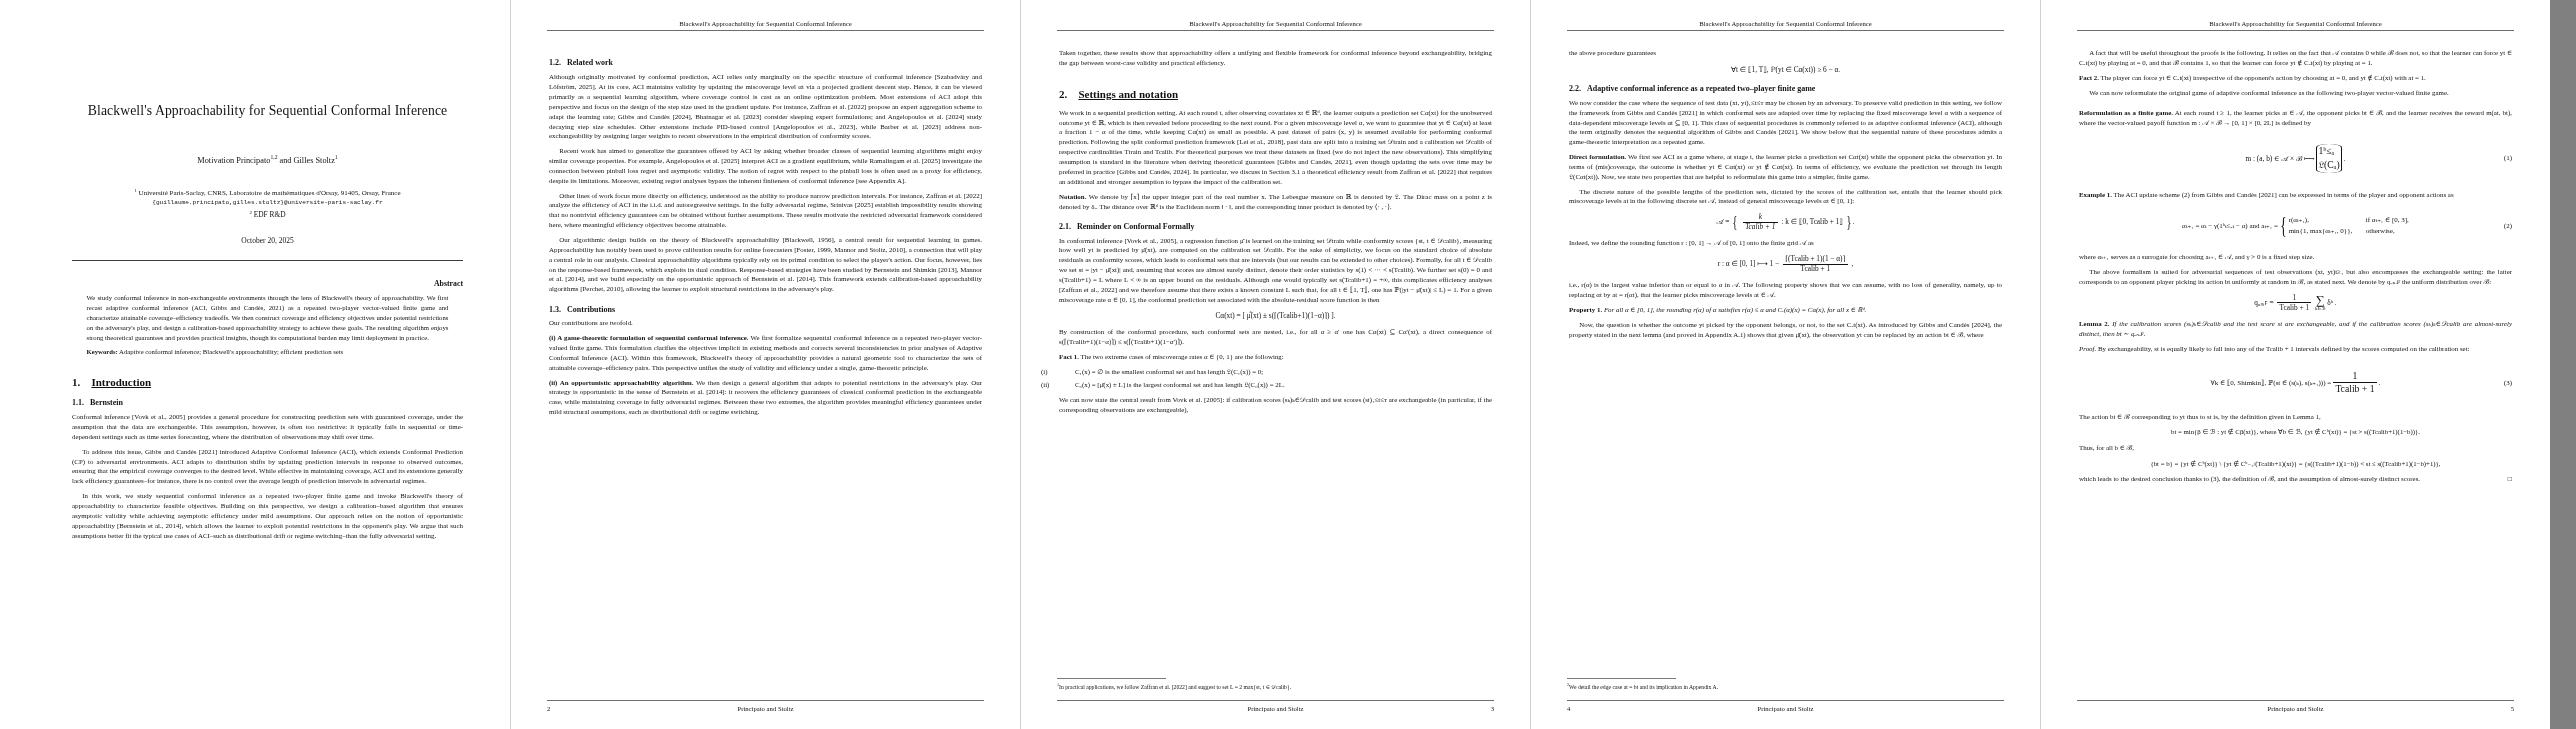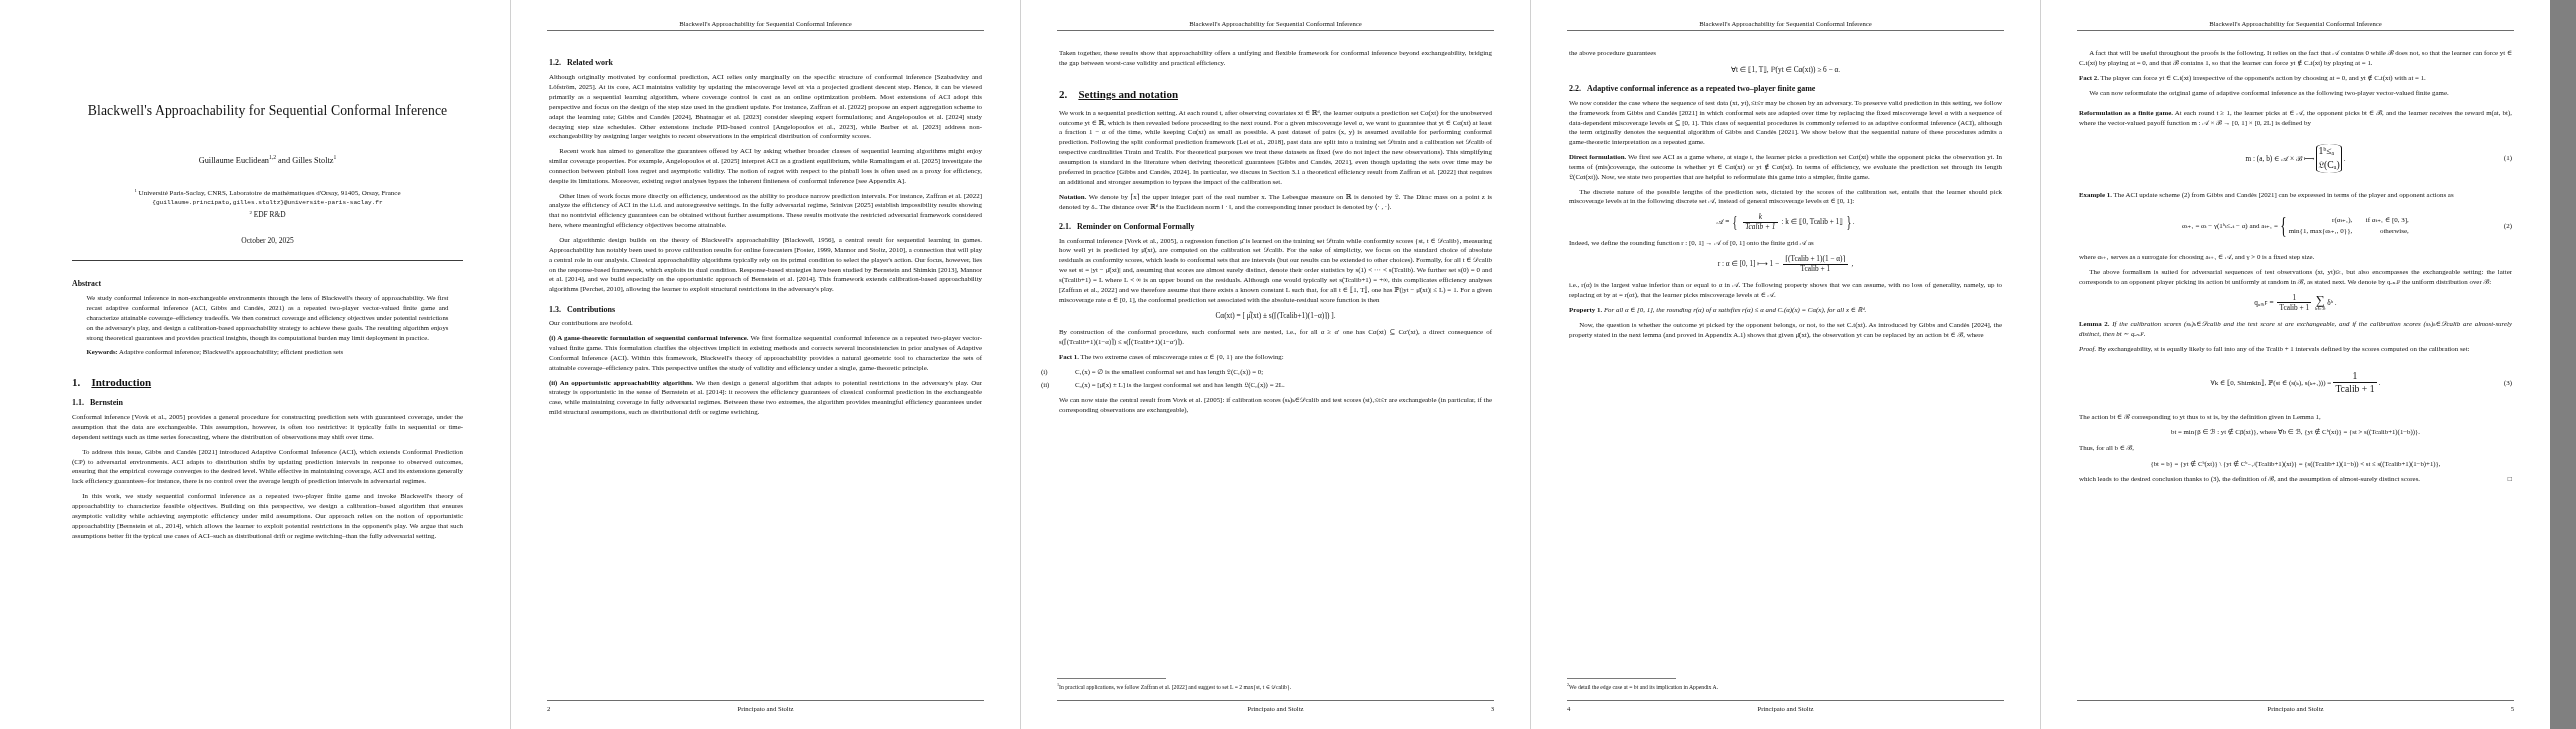--- a/index.html
+++ b/index.html
@@ -75,21 +75,21 @@
   .pubdate { text-align:center; font-size: 7.5px; margin-top: 16.4px; }
   .sup { font-size: .68em; vertical-align: super; }
 
   .rule {
     border: none;
     border-top: 0.9px solid #3c3c3c;
     margin: 14.6px 0 0 0;
   }
 
   .abs-head {
-    text-align: left;
+    text-align: right;
     font-size: 7.8px;
     font-weight: 700;
     margin-top: 18px;
     margin-bottom: 5.5px;
   }
   .abs-body {
     font-size: 6.7px;
     line-height: 1.46;
     text-align: justify;
     padding: 0 14.6px;
@@ -209,21 +209,21 @@
     line-height: .55;
     vertical-align: middle;
     transform: scaleX(.6);
   }
   .cases {
     display: inline-grid;
     grid-template-columns: auto auto;
     column-gap: 13.4px;
     row-gap: 3px;
     vertical-align: middle;
-    text-align: right;
+    text-align: left;
   }
   .vec {
     display: inline-flex;
     flex-direction: column;
     vertical-align: middle;
     line-height: 1.45;
     padding: 0 1.8px;
     border-left: 0.9px solid #111;
     border-right: 0.9px solid #111;
     border-radius: 48% / 12%;
@@ -243,21 +243,21 @@
 <div id="viewer">
 
   <div class="page page-1">
 
     <div class="arxiv-stamp">arXiv:2510.15824v1  [stat.ML]  17 Oct 2025</div>
 
     <div class="p1-body">
       <div class="title">Blackwell's Approachability for Sequential Conformal Inference</div>
 
       <div class="authors">
-        <span>Guillaume Euclidean</span><span class="sup">1,2</span><span> and Gilles Stoltz</span><span class="sup">1</span>
+        <span>Motivation Principato</span><span class="sup">1,2</span><span> and Gilles Stoltz</span><span class="sup">1</span>
       </div>
 
       <div class="affil">
         <span class="sup">1</span><span> Université Paris-Saclay, CNRS, Laboratoire de mathématiques d'Orsay, 91405, Orsay, France</span>
       </div>
       <div class="affil-mail">{guillaume.principato,gilles.stoltz}@universite-paris-saclay.fr</div>
 
       <div class="affil2">
         <span class="sup">2</span><span> EDF R&amp;D</span>
       </div>

